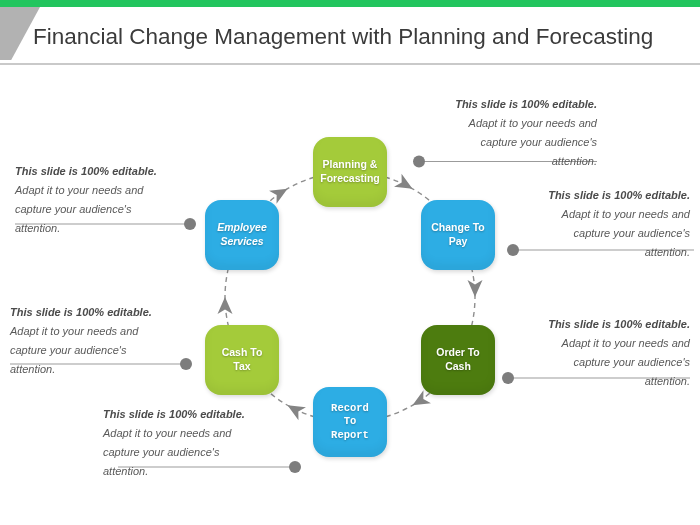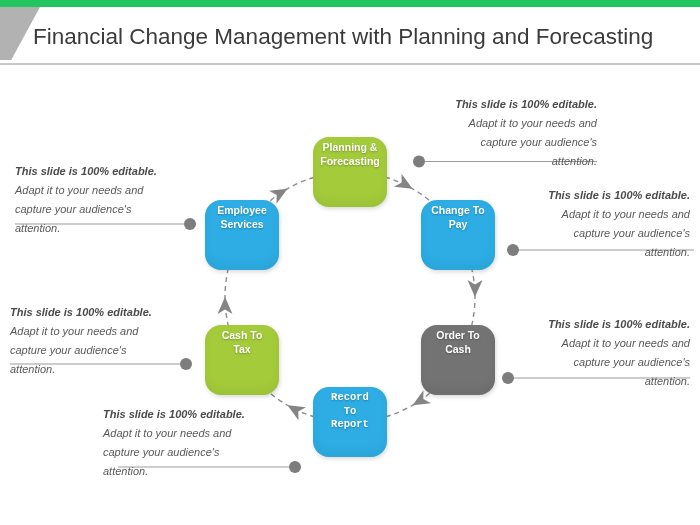--- a/index.html
+++ b/index.html
@@ -12,21 +12,21 @@
          color:#3b3b3b;letter-spacing:0;white-space:nowrap;}
   .rule{position:absolute;left:0;top:56px;width:700px;height:2px;background:#c9c9c9;}
   
   .connector-layer{position:absolute;left:0;top:0;width:700px;height:525px;}
   .flow-arc{fill:none;stroke:#8e8e8e;stroke-width:1.4;stroke-dasharray:5 4;}
   .arrow-head{fill:#848484;stroke:none;}
   .leader{stroke:#9b9b9b;stroke-width:1.2;}
   .dot{fill:#7d7d7d;}
   
   .node{position:absolute;width:74px;height:70px;border-radius:16px;box-sizing:border-box;
-        display:flex;justify-content:center;text-align:center;
+        display:flex;align-items:center;justify-content:center;text-align:center;
         padding:4px 9px;color:#ffffff;font-weight:bold;font-size:10.5px;line-height:1.3;
         text-shadow:0 1px 2px rgba(0,0,0,.28);
         box-shadow:1px 2px 4px rgba(0,0,0,.15), inset 0 -6px 10px rgba(0,0,0,.05);}
   
   .callout{position:absolute;width:146px;font-style:italic;font-size:11px;line-height:19px;
            color:#595959;}
   .callout .b{font-weight:bold;color:#4b4b4b;}
   .callout.right{text-align:right;}
   .callout.left{text-align:left;}
 </style>
@@ -73,30 +73,30 @@
     <line class="leader" x1="118" y1="460" x2="295" y2="460"></line>
     <circle class="dot" cx="295" cy="460" r="6"></circle>
   </svg>
 
   <div class="node" style="left: 313px; top: 130px; background-color: rgb(164, 203, 58);">
     <span>Planning &amp; Forecasting</span>
   </div>
   <div class="node" style="left: 421px; top: 193px; background-color: rgb(45, 173, 228);">
     <span>Change To Pay</span>
   </div>
-  <div class="node" style="left: 421px; top: 318px; background-color: #737373;">
+  <div class="node" style="left: 421px; top: 318px; background-color: #4d7c0f;">
     <span>Order To Cash</span>
   </div>
   <div class="node" style="left: 313px; top: 380px; background-color: rgb(45, 173, 228); font-family: Liberation Mono, monospace;">
     <span>Record To Report</span>
   </div>
   <div class="node" style="left: 205px; top: 318px; background-color: rgb(164, 203, 58);">
     <span>Cash To Tax</span>
   </div>
-  <div class="node" style="left: 205px; top: 193px; background-color: rgb(45, 173, 228);">
+  <div class="node" style="left: 205px; top: 193px; background-color: rgb(45, 173, 228); font-style: italic;">
     <span>Employee Services</span>
   </div>
 
   <div class="callout right" style="left:451px;top:88px;">
     <span class="b">This slide is 100% editable.</span>
     <span>Adapt it to your needs and capture your audience's attention.</span>
   </div>
   <div class="callout right" style="left:544px;top:179px;">
     <span class="b">This slide is 100% editable.</span>
     <span>Adapt it to your needs and capture your audience's attention.</span>

